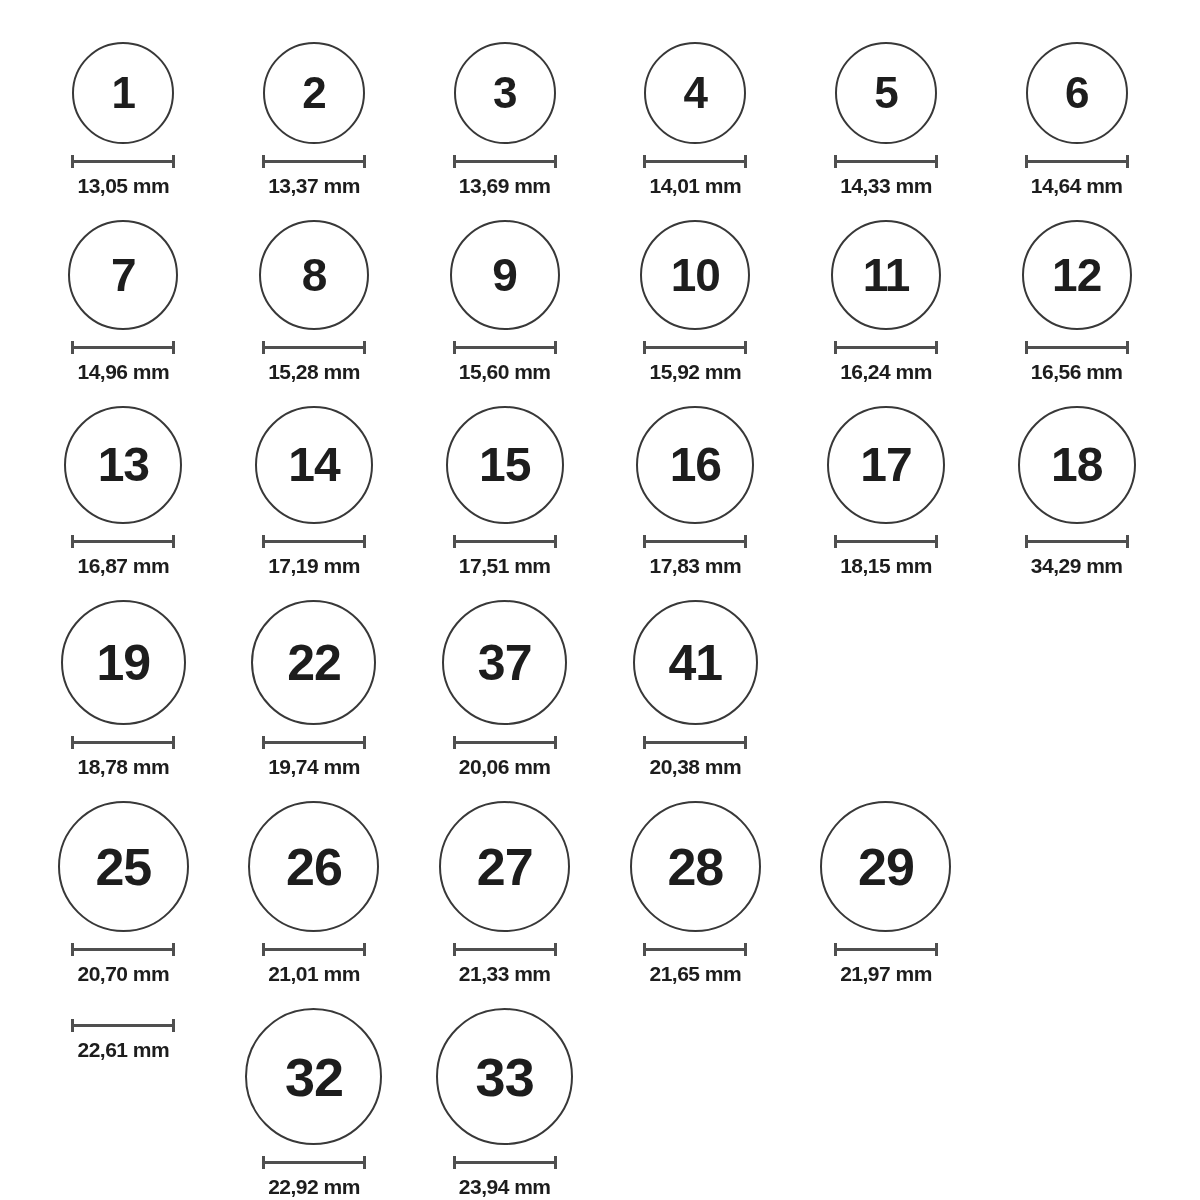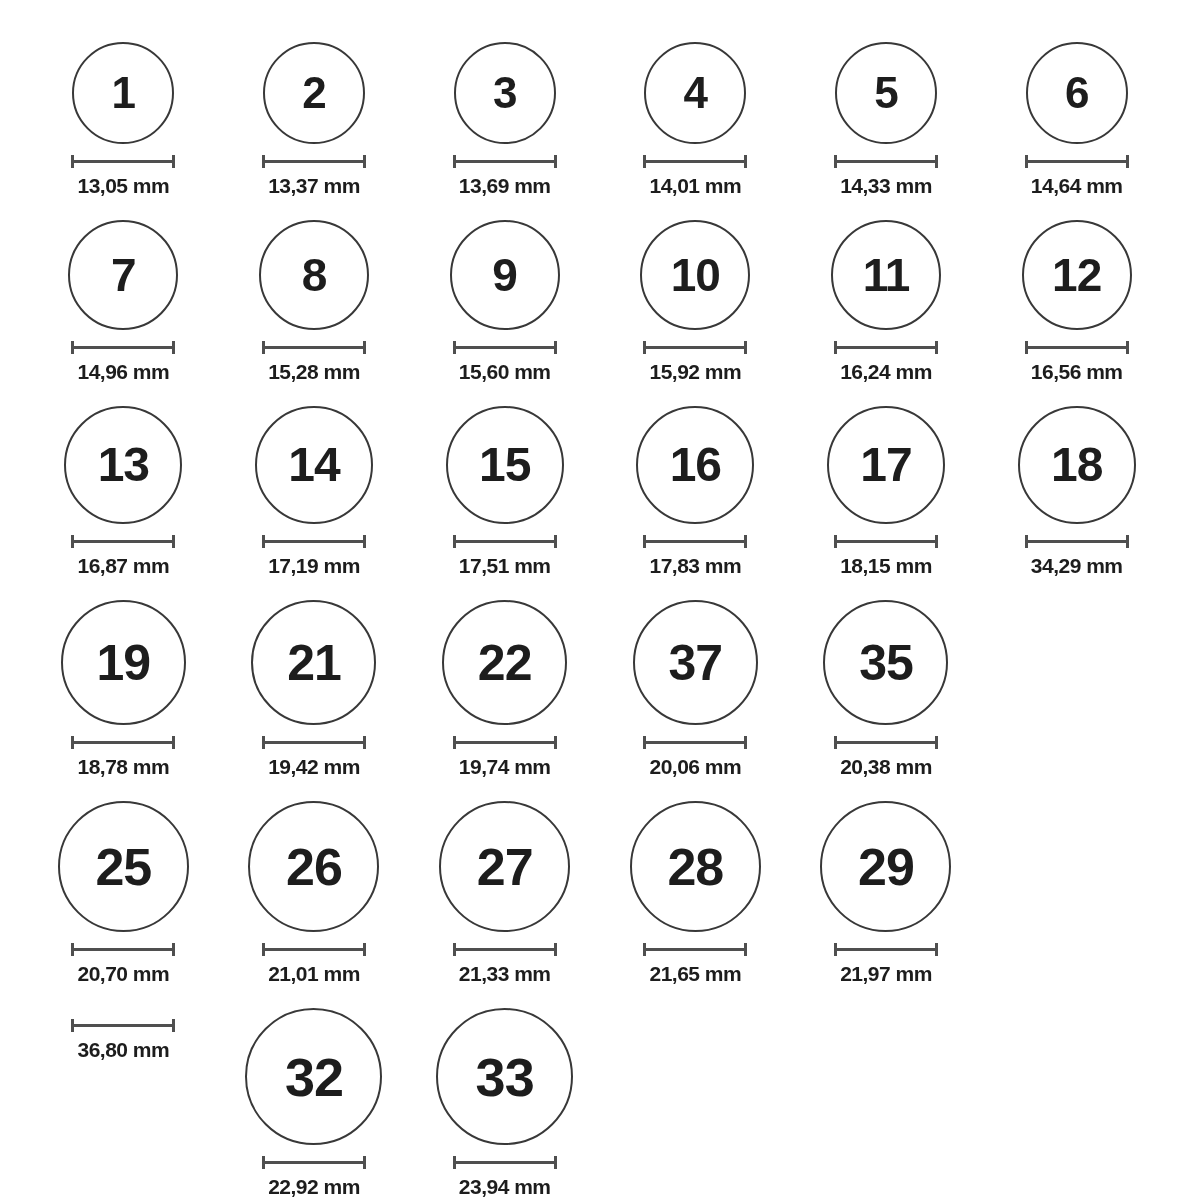--- a/index.html
+++ b/index.html
@@ -220,42 +220,35 @@
     <div class="row">
       <div class="cell r4">
     <div class="circle">
       <span class="num">19</span>
     </div>
     <div class="measure"></div>
     <span class="value">18,78 mm</span>
   </div>
       <div class="cell r4">
     <div class="circle">
-      <span class="num">21</span>
-    </div>
-    <div class="measure"></div>
-    <span class="value">19,42 mm</span>
+      <span class="num">22</span>
+    </div>
+    <div class="measure"></div>
+    <span class="value">19,74 mm</span>
   </div>
       <div class="cell r4">
     <div class="circle">
-      <span class="num">22</span>
-    </div>
-    <div class="measure"></div>
-    <span class="value">19,74 mm</span>
+      <span class="num">37</span>
+    </div>
+    <div class="measure"></div>
+    <span class="value">20,06 mm</span>
   </div>
       <div class="cell r4">
     <div class="circle">
-      <span class="num">37</span>
-    </div>
-    <div class="measure"></div>
-    <span class="value">20,06 mm</span>
-  </div>
-      <div class="cell r4">
-    <div class="circle">
-      <span class="num">35</span>
+      <span class="num">41</span>
     </div>
     <div class="measure"></div>
     <span class="value">20,38 mm</span>
   </div>
     </div>
     <div class="row">
       <div class="cell r5">
     <div class="circle">
       <span class="num">25</span>
     </div>
@@ -287,21 +280,21 @@
     <div class="circle">
       <span class="num">29</span>
     </div>
     <div class="measure"></div>
     <span class="value">21,97 mm</span>
   </div>
     </div>
     <div class="row">
       <div class="cell r6">
     <div class="measure"></div>
-    <span class="value">36,80 mm</span>
+    <span class="value">22,61 mm</span>
   </div>
       <div class="cell r6">
     <div class="circle">
       <span class="num">32</span>
     </div>
     <div class="measure"></div>
     <span class="value">22,92 mm</span>
   </div>
       <div class="cell r6">
     <div class="circle">

